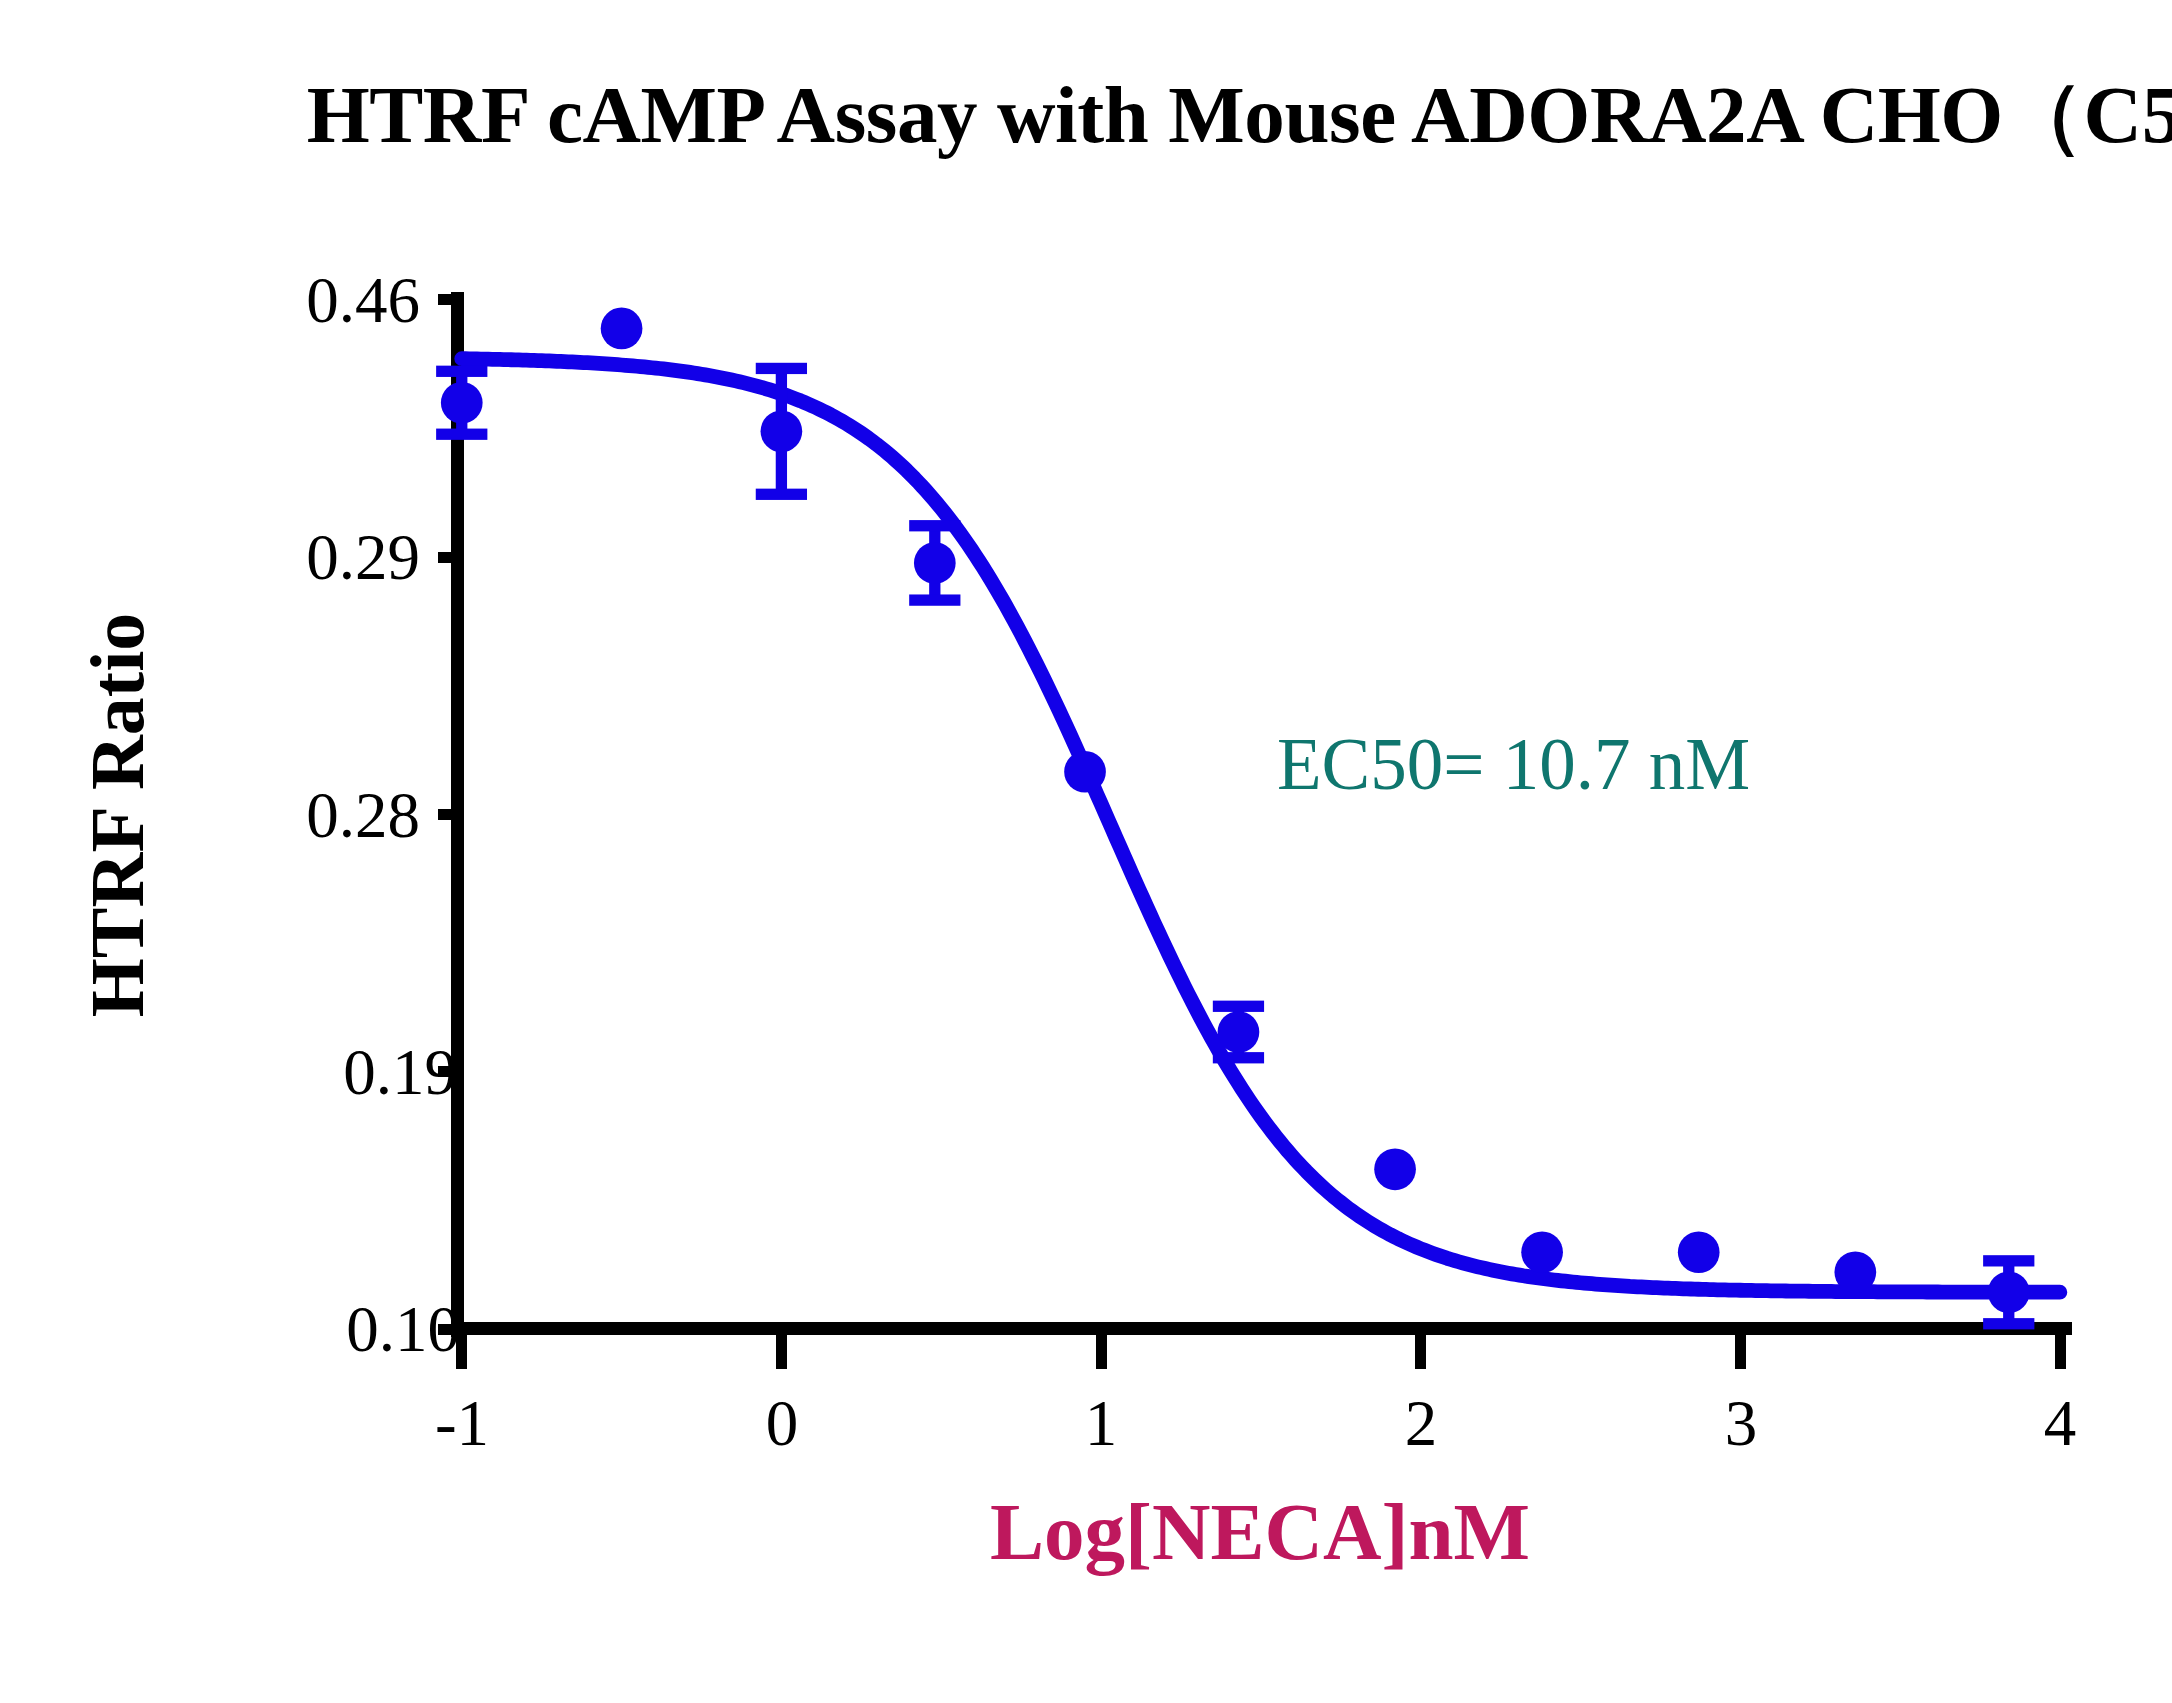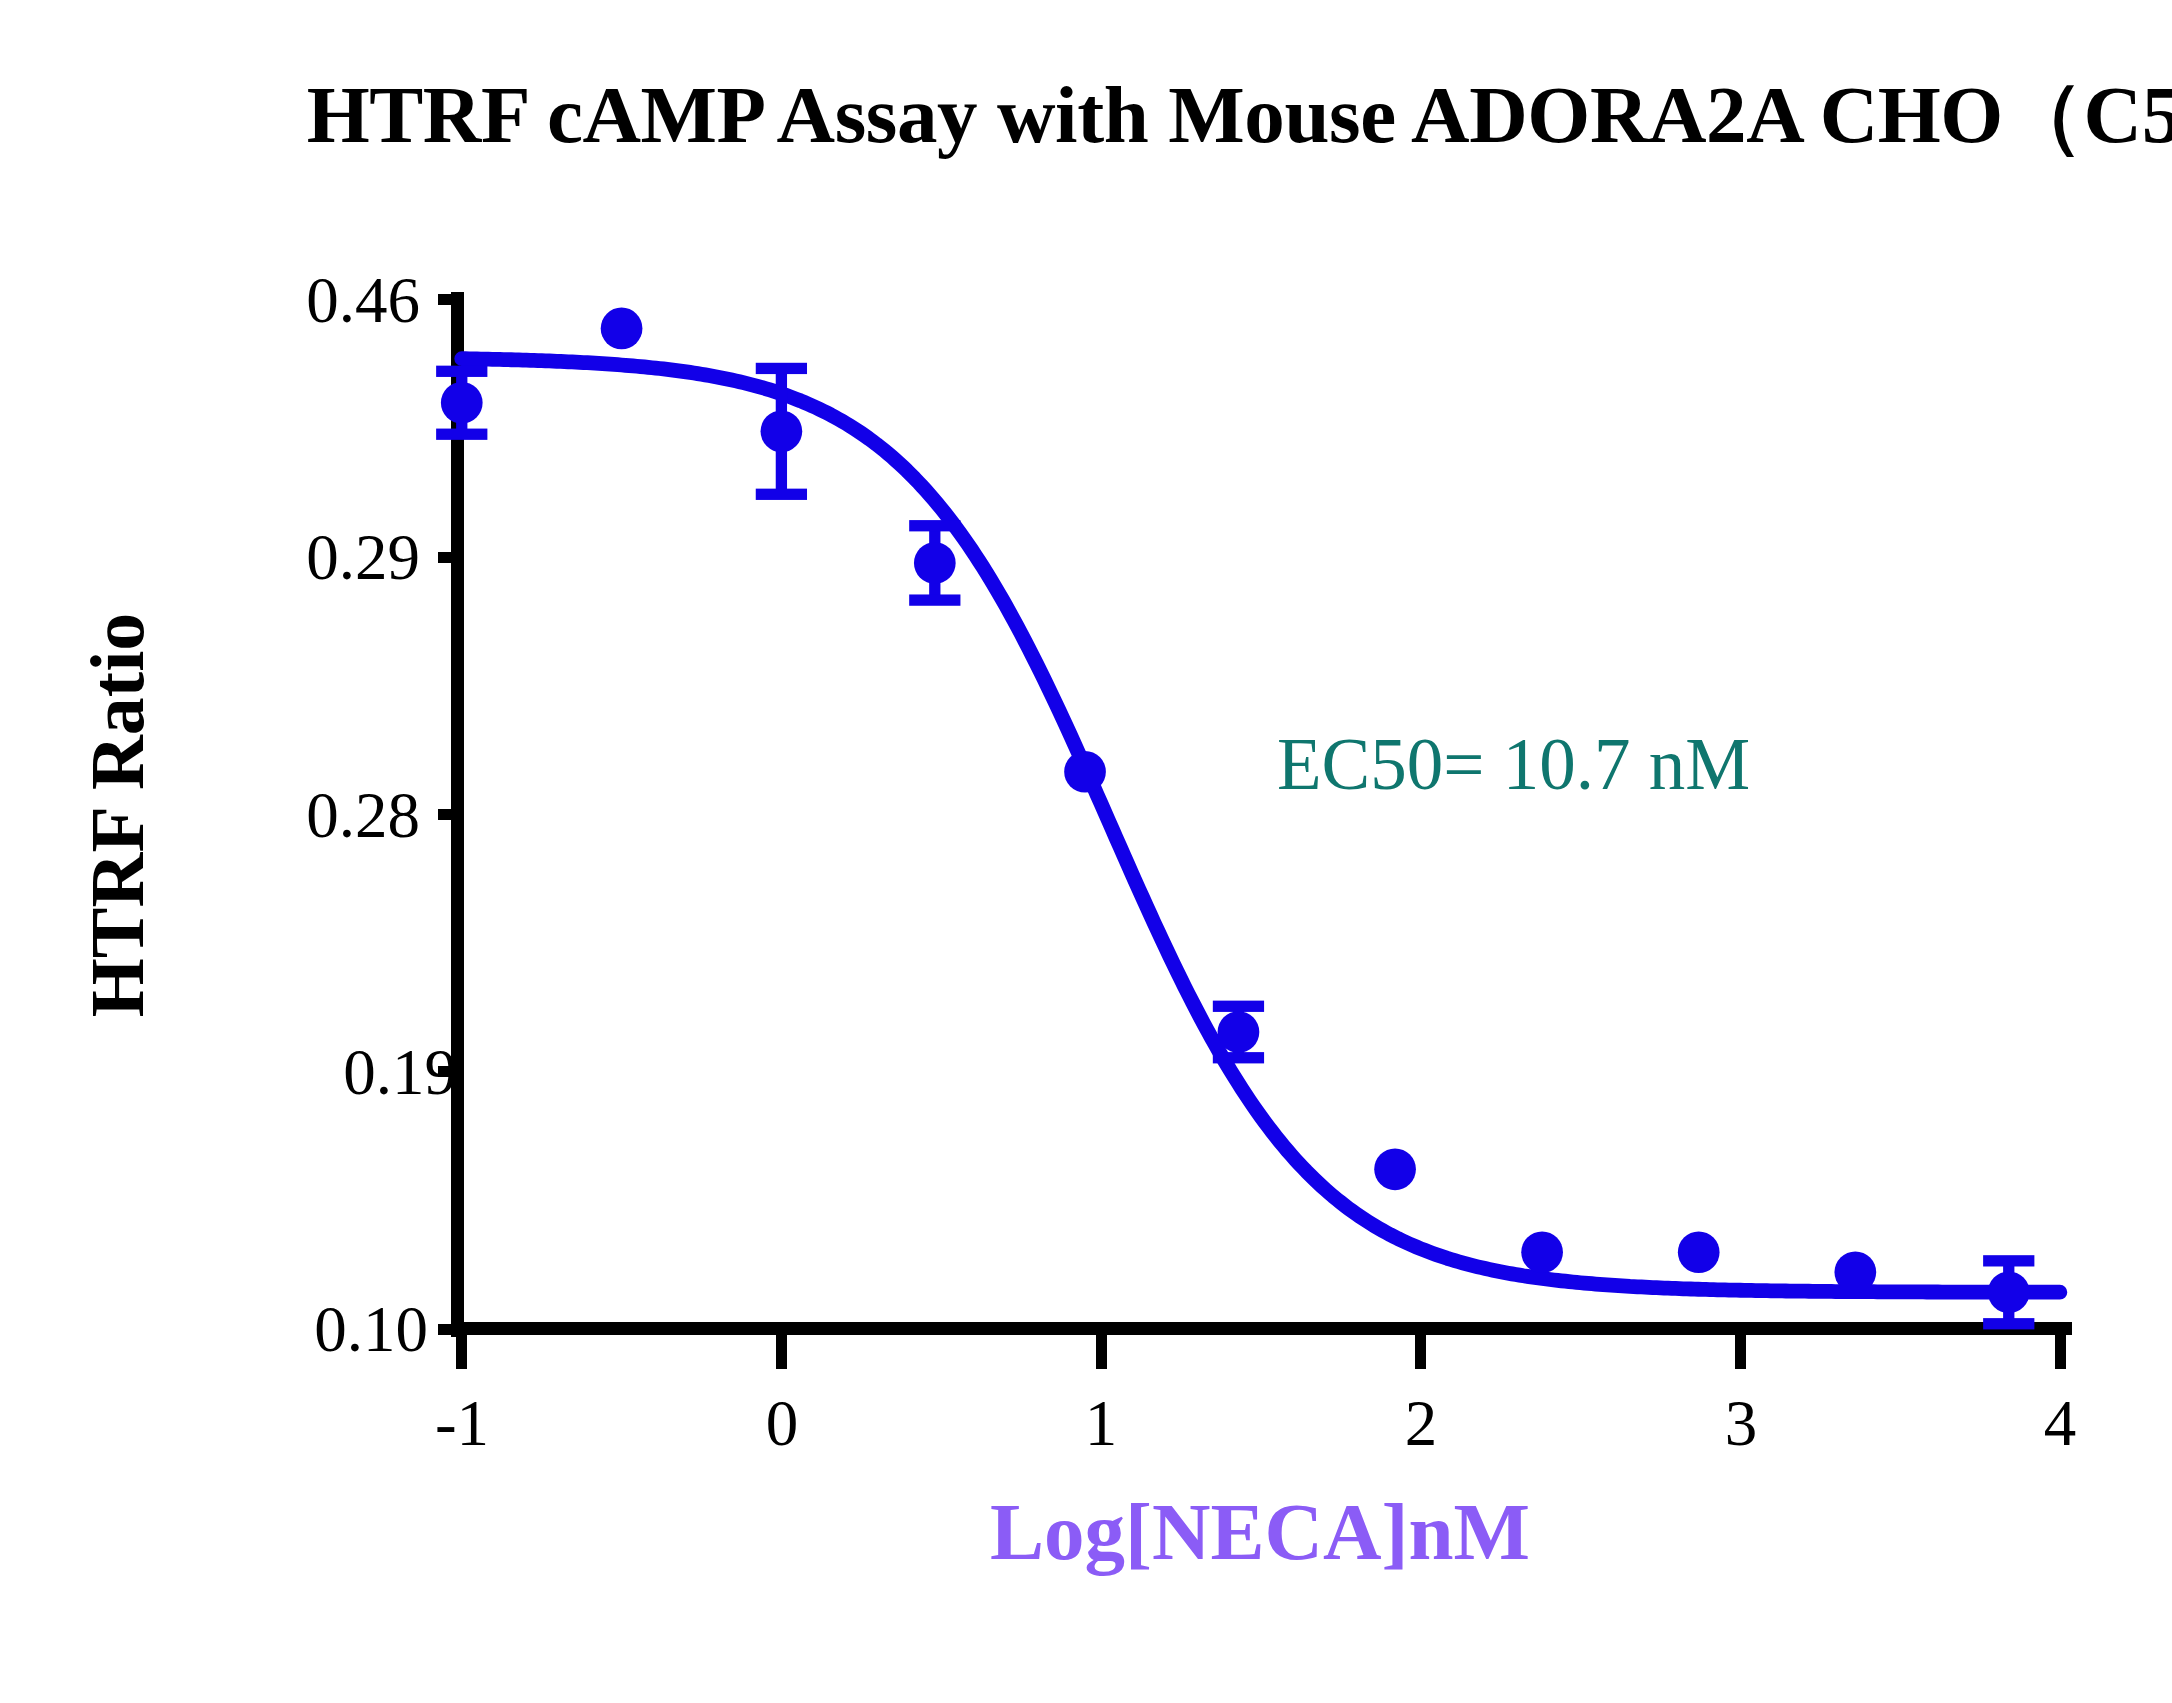--- a/index.html
+++ b/index.html
@@ -38,21 +38,21 @@
   
   #ylabel{
     position:absolute; left:117px; top:815px;
     transform:translate(-50%,-50%) rotate(-90deg);
     transform-origin:center center;
     font-size:76px; font-weight:bold; color:#000; white-space:nowrap;
   }
   #xlabel{
     position:absolute; left:1260px; top:1486px;
     transform:translateX(-50%);
-    font-size:81px; font-weight:bold; color:#8b5cf6; white-space:nowrap;
+    font-size:81px; font-weight:bold; color:#be185d; white-space:nowrap;
   }
 
   
   #ec50-annotation{
     position:absolute; left:1277px; top:723px;
     font-size:73px; color:#0f766e; white-space:nowrap;
   }
 
   
   #data-layer{ position:absolute; left:0; top:0; width:2569px; height:1704px; pointer-events:none; }
@@ -60,21 +60,21 @@
 </head>
 <body>
 
 <div id="chart-title">HTRF cAMP Assay with Mouse ADORA2A CHO（C5）</div>
 
 <div id="axis-y"></div>
 <div id="axis-x"></div>
 
 <div id="ytick-group">
     <div class="ytick" style="left: 438px; top: 1324px;"></div>
-    <div class="ytick-label" style="left: 8px; width: 420px; top: 1329px;">0.10</div>
+    <div class="ytick-label" style="left: 0px; width: 420px; top: 1329px; padding-left: 40px;">0.10</div>
     <div class="ytick" style="left: 438px; top: 1066px;"></div>
     <div class="ytick-label" style="left: 0px; width: 420px; top: 1072px; padding-left: 37px;">0.19</div>
     <div class="ytick" style="left: 438px; top: 809px;"></div>
     <div class="ytick-label" style="left: 0px; width: 420px; top: 815px;">0.28</div>
     <div class="ytick" style="left: 438px; top: 552px;"></div>
     <div class="ytick-label" style="left: 0px; width: 420px; top: 557px;">0.29</div>
     <div class="ytick" style="left: 438px; top: 294px;"></div>
     <div class="ytick-label" style="left: 0px; width: 420px; top: 300px; font-family: Liberation Serif, serif;">0.46</div>
   </div>
 

